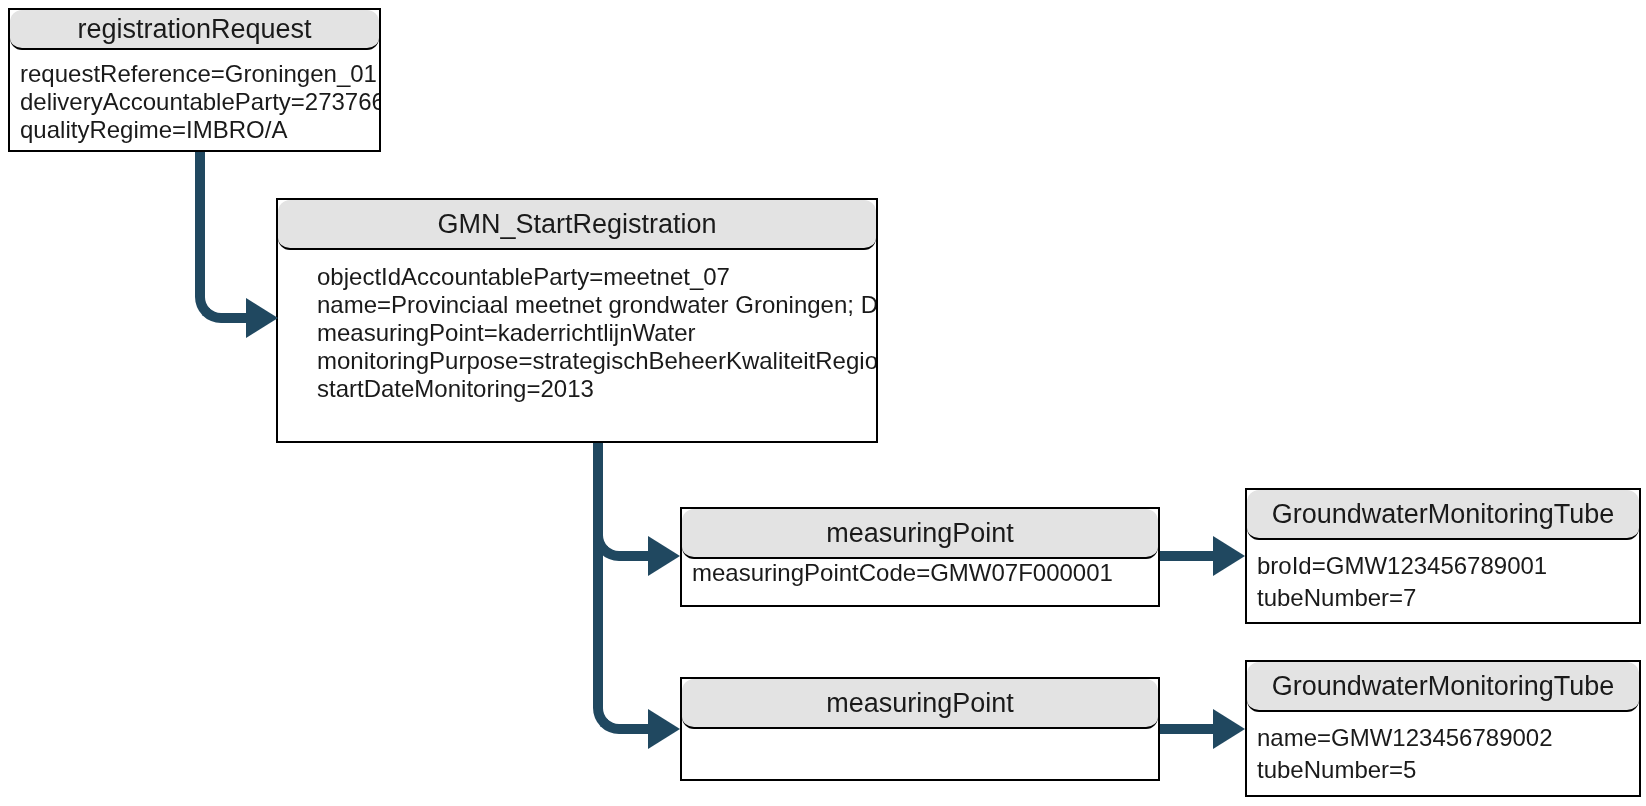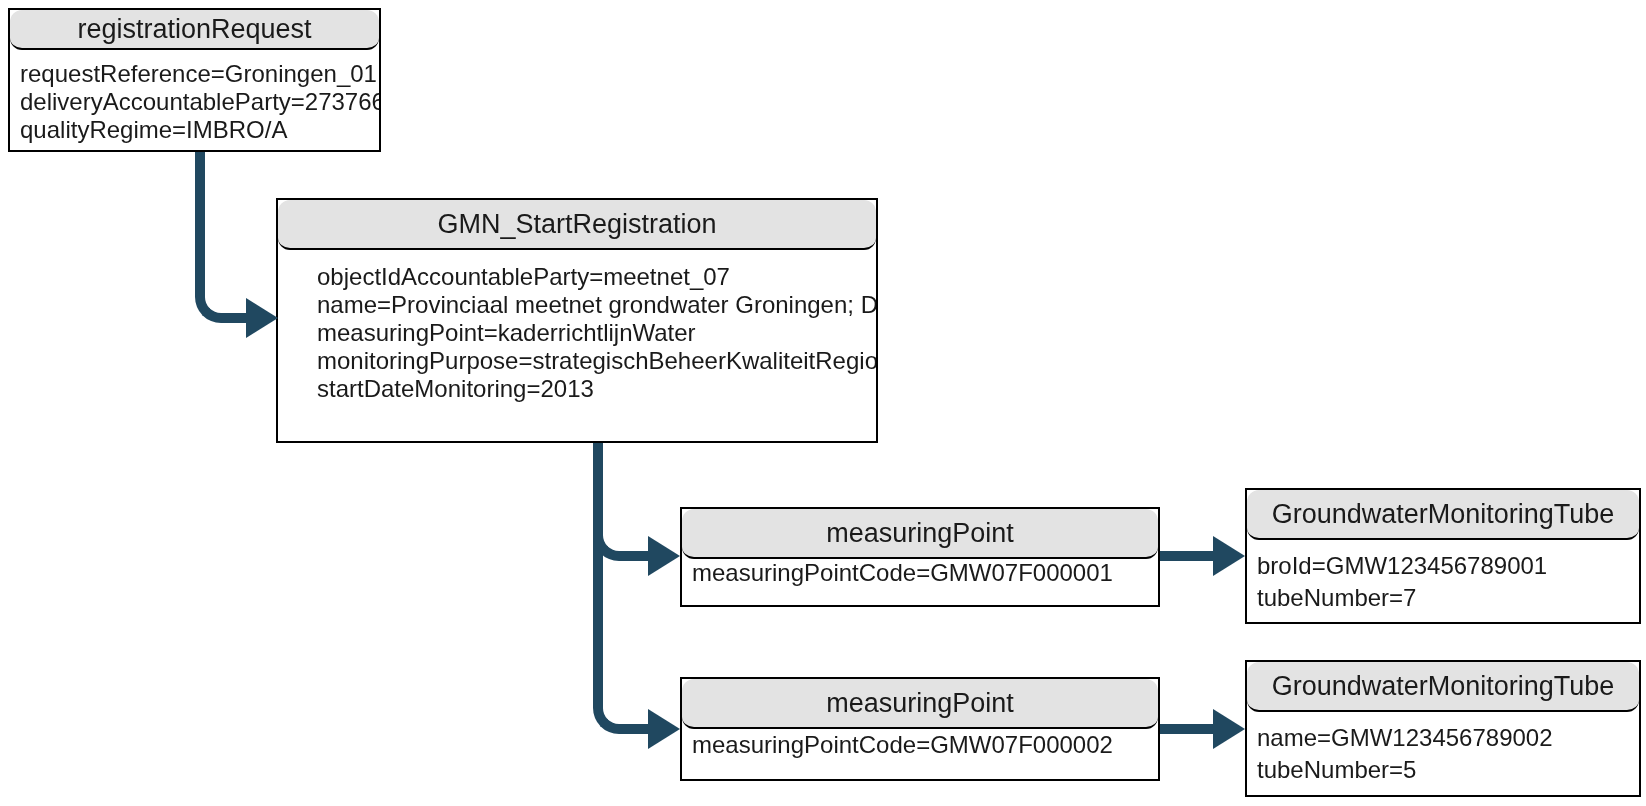--- a/index.html
+++ b/index.html
@@ -106,23 +106,20 @@
   <div class="node" style="left:1245px; top:488px; width:396px; height:136px;">
     <div class="node-header" style="height:50px;">GroundwaterMonitoringTube</div>
     <div class="node-body wide-lines">
       <div class="attr-line">broId=GMW123456789001</div>
       <div class="attr-line">tubeNumber=7</div>
     </div>
   </div>
 
   <div class="node" style="left:680px; top:677px; width:480px; height:104px;">
     <div class="node-header" style="height:50px;">measuringPoint</div>
-    <div class="node-body v-center">
-      <div class="attr-line">measuringPointCode=GMW07F000002</div>
-    </div>
   </div>
 
   <div class="node" style="left:1245px; top:660px; width:396px; height:137px;">
     <div class="node-header" style="height:50px;">GroundwaterMonitoringTube</div>
     <div class="node-body wide-lines">
       <div class="attr-line">name=GMW123456789002</div>
       <div class="attr-line">tubeNumber=5</div>
     </div>
   </div>
 

